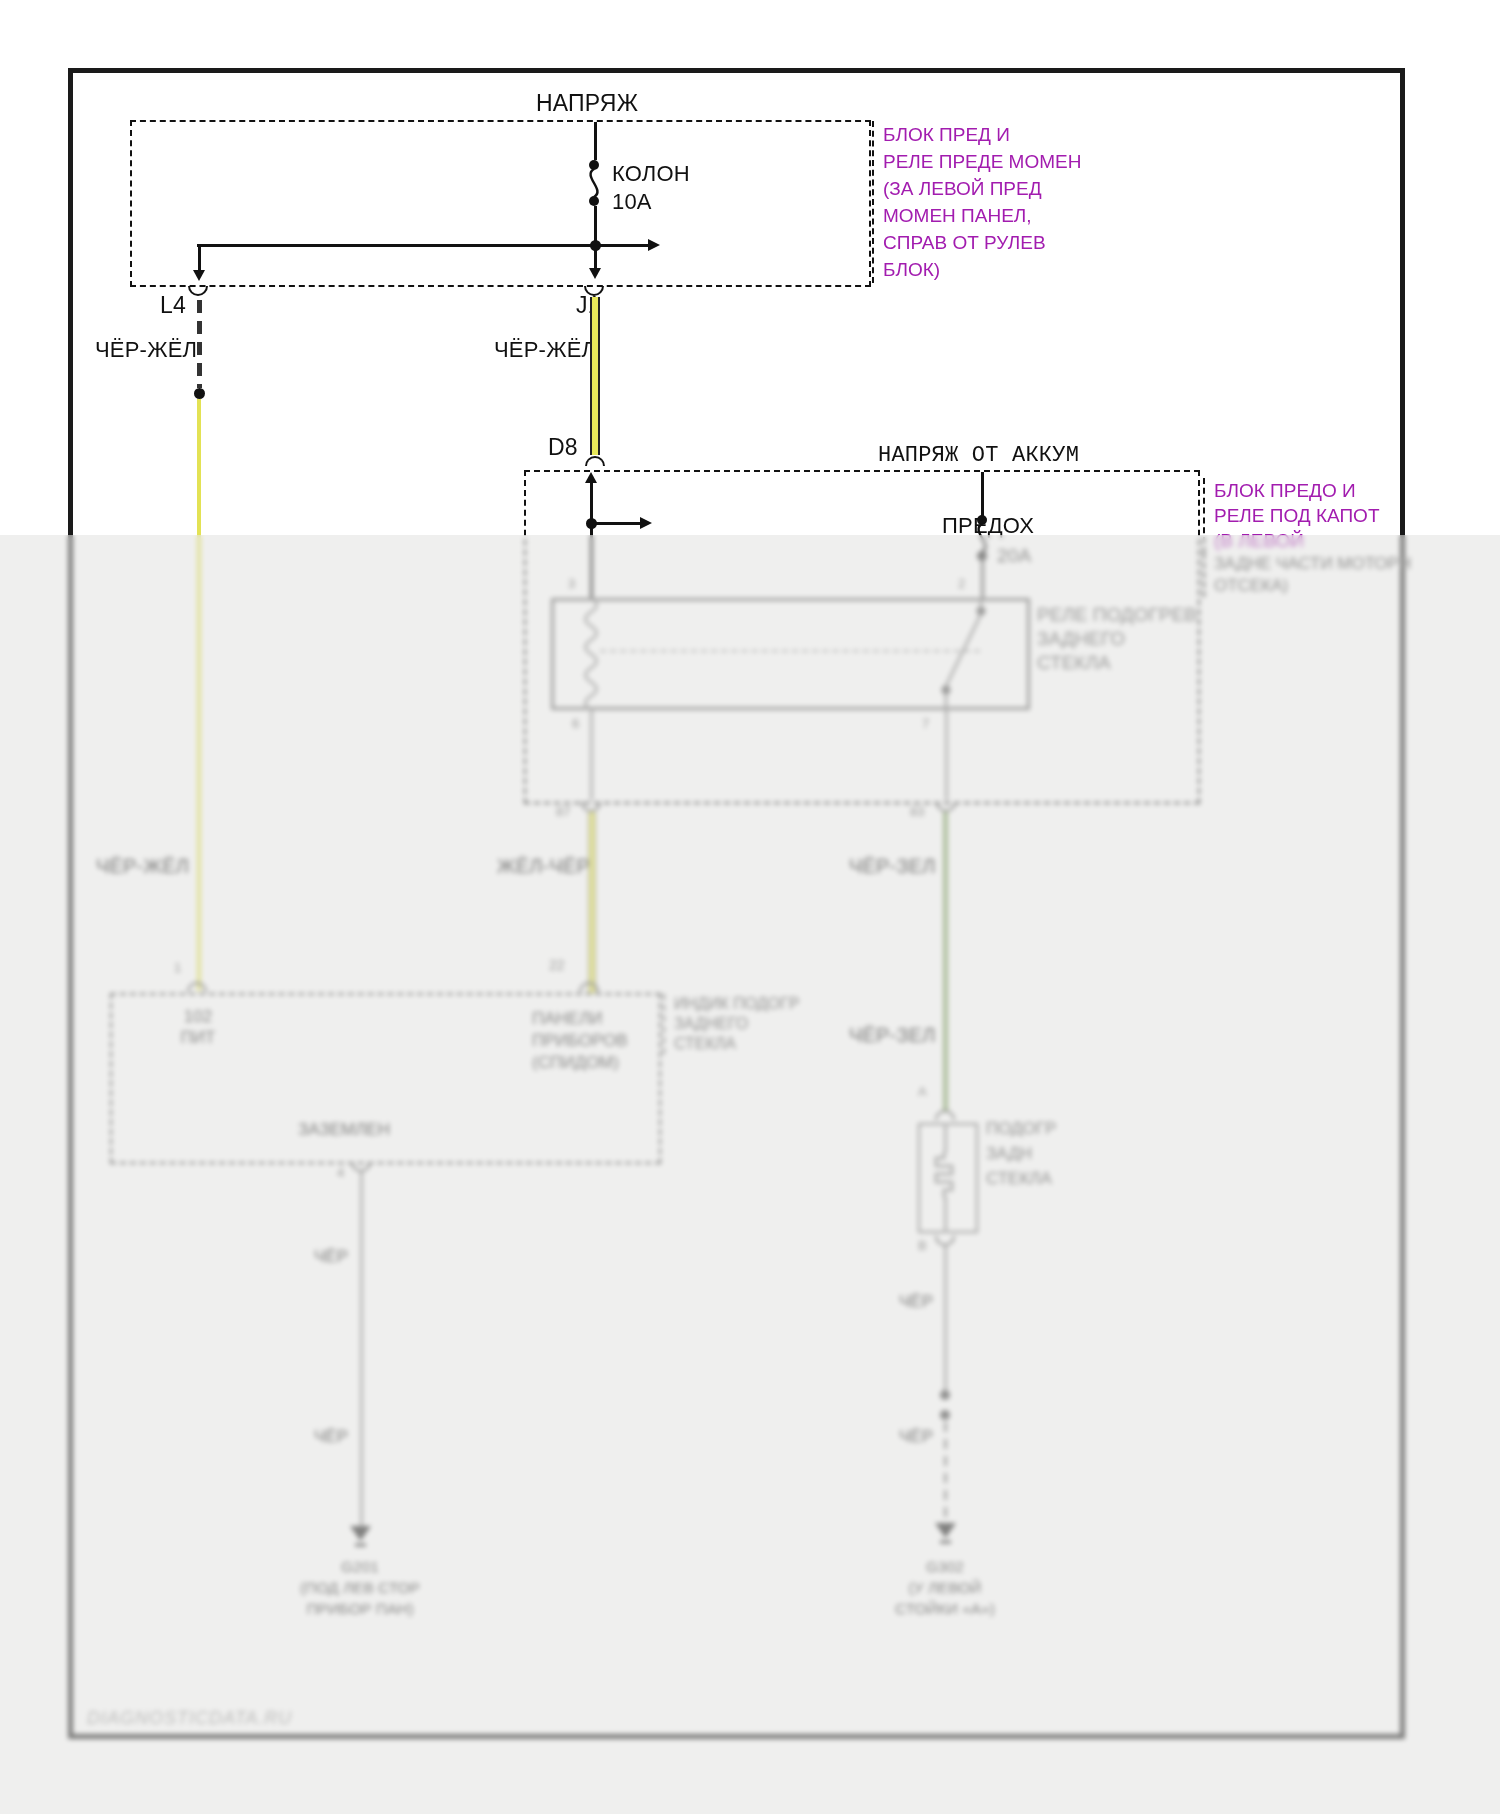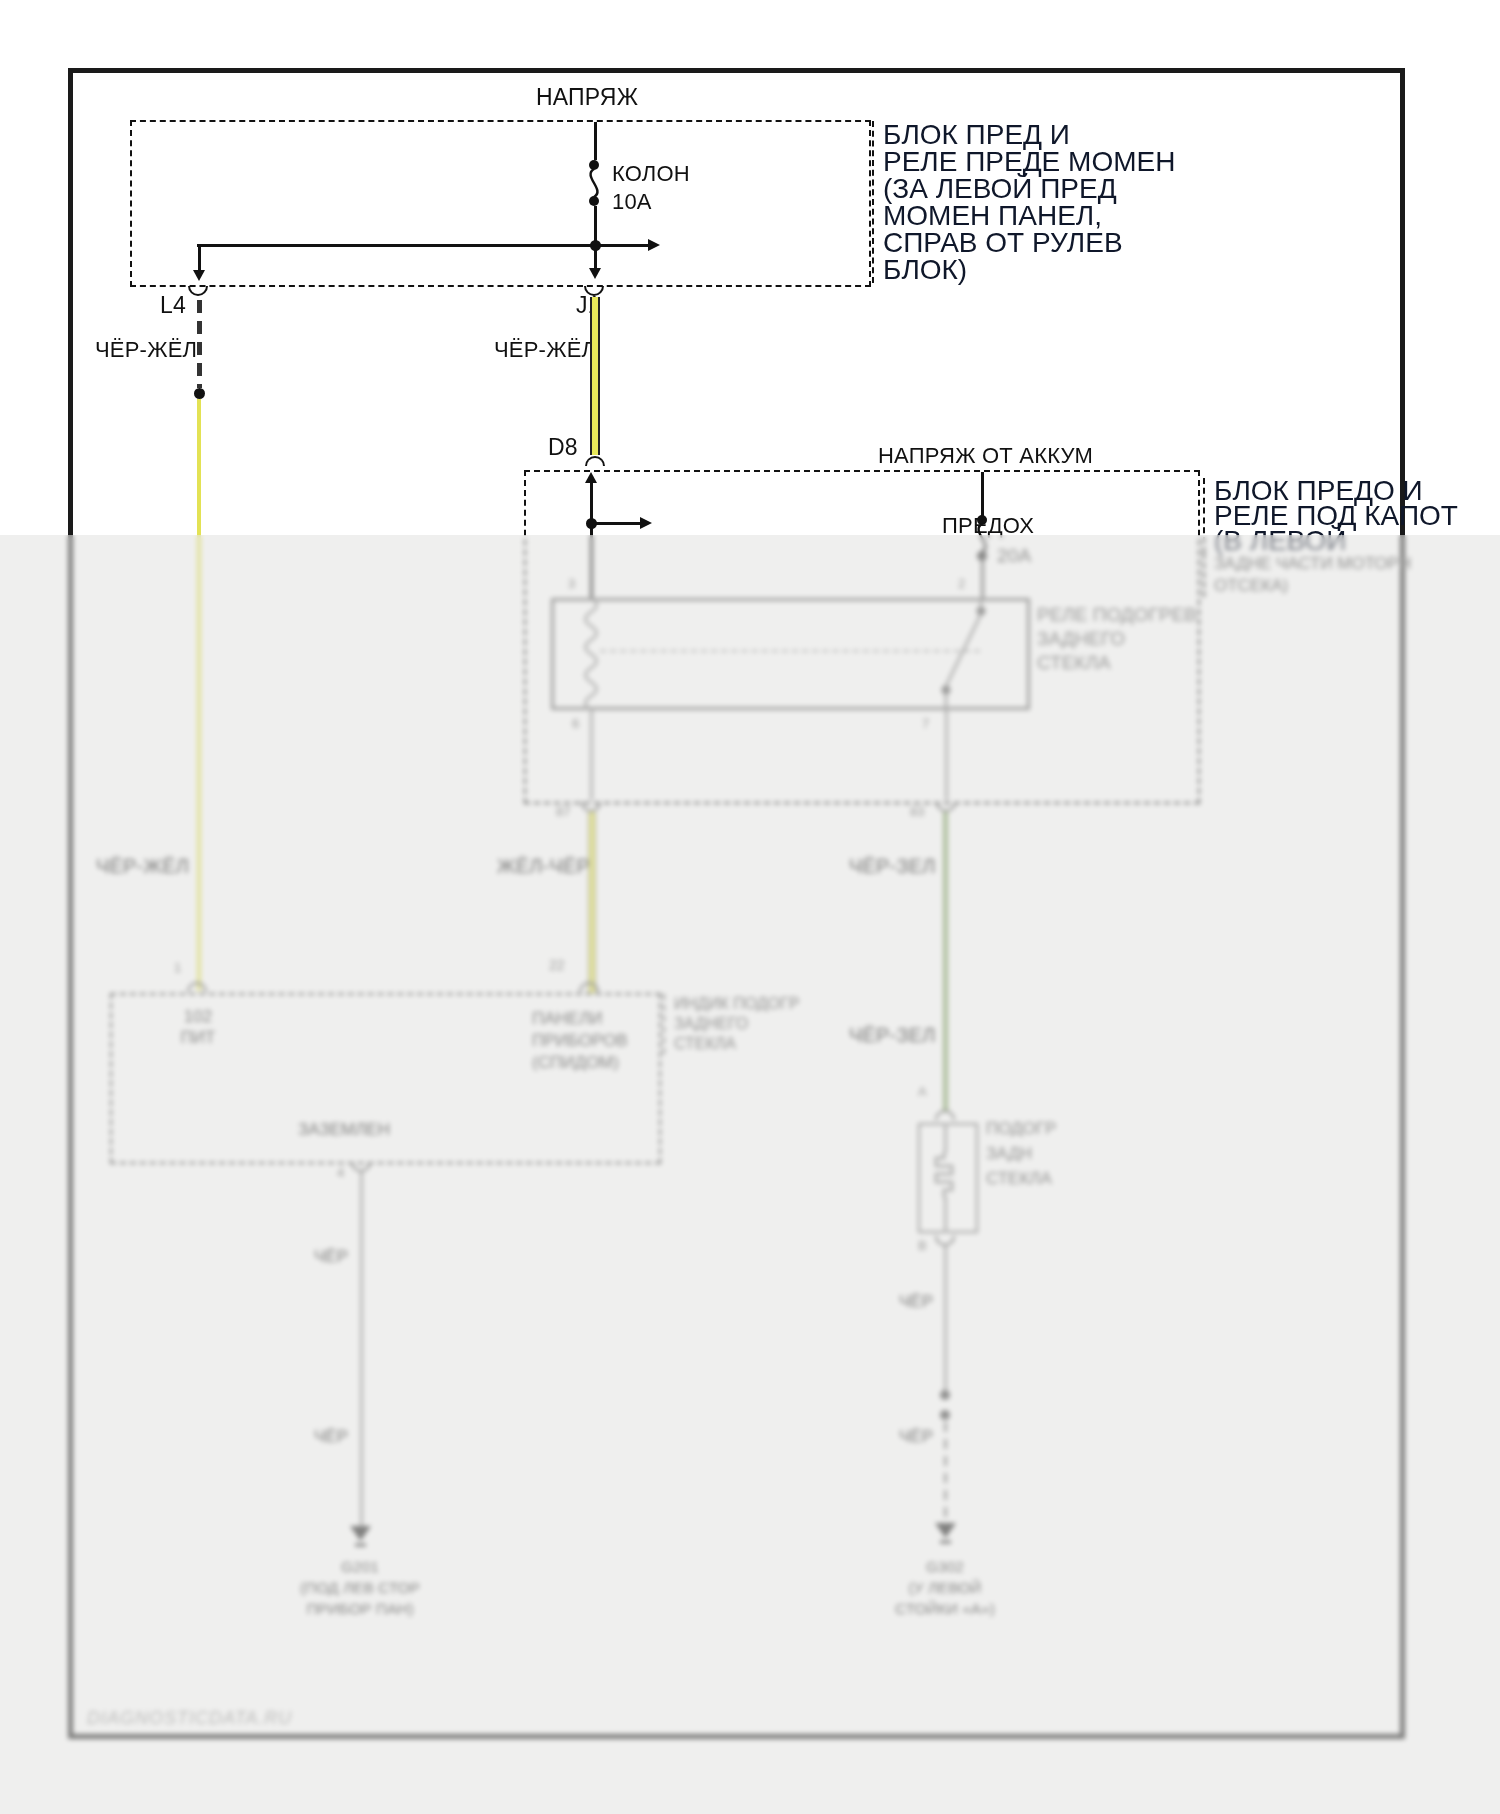--- a/index.html
+++ b/index.html
@@ -3,21 +3,21 @@
 <meta charset="utf-8">
 <style>
   html,body{margin:0;padding:0;background:#fff;}
   #page{position:relative;width:1500px;height:1814px;background:#fff;overflow:hidden;
         font-family:"Liberation Sans", sans-serif;color:#111;}
   .abs{position:absolute;}
   .txt{position:absolute;white-space:nowrap;font-size:22px;letter-spacing:.2px;color:#111;}
   .txt-sm{position:absolute;white-space:nowrap;font-size:17px;color:#222;}
   .pin{position:absolute;white-space:nowrap;font-size:13px;color:#555;}
   .lines div{white-space:nowrap;}
-  .note{position:absolute;font-size:28px;line-height:27px;color:#0f172a;
+  .note{position:absolute;font-size:19px;line-height:27px;color:#a21caf;
         border-left:2px dashed #111;padding-left:9px;}
   .dashedbox{position:absolute;border:2.5px dashed #111;}
   .hline{position:absolute;height:3px;background:#111;}
   .vline{position:absolute;width:3px;background:#111;}
   .gwire{position:absolute;width:3px;background:#8f8f8f;}
   .dot{position:absolute;width:11px;height:11px;border-radius:50%;background:#111;}
   .gdot{position:absolute;width:10px;height:10px;border-radius:50%;background:#444;}
   .arr-r{position:absolute;width:0;height:0;border-top:6px solid transparent;
          border-bottom:6px solid transparent;border-left:12px solid #111;}
   .arr-d{position:absolute;width:0;height:0;border-left:6px solid transparent;
@@ -43,21 +43,21 @@
 </head>
 <body>
 
 <div id="page">
 
   <div class="abs" style="left:68px;top:68px;width:1337px;height:5px;background:#1a1a1a;"></div>
   <div class="abs" style="left:68px;top:68px;width:5px;height:1671px;background:#1a1a1a;"></div>
   <div class="abs" style="left:1400px;top:68px;width:5px;height:1671px;background:#1a1a1a;"></div>
   <div class="abs" style="left:68px;top:1734px;width:1337px;height:5px;background:#1a1a1a;"></div>
 
-  <div class="txt" style="left:536px;top:84px;font-size:23px;">НАПРЯЖ</div>
+  <div class="txt" style="left:536px;top:90px;font-size:23px;">НАПРЯЖ</div>
 
   <div class="dashedbox" style="left:130px;top:120px;width:737px;height:163px;"></div>
 
   <div class="note lines" style="left:872px;top:121px;">
     <div>БЛОК ПРЕД И</div>
     <div>РЕЛЕ ПРЕДЕ МОМЕН</div>
     <div>(ЗА ЛЕВОЙ ПРЕД</div>
     <div>МОМЕН ПАНЕЛ,</div>
     <div>СПРАВ ОТ РУЛЕВ</div>
     <div>БЛОК)</div>
@@ -92,21 +92,21 @@
   <div class="txt" style="left:494px;top:337px;">ЧЁР-ЖЁЛ</div>
 
   <div class="dashwire" style="left:197px;top:300px;height:88px;"></div>
   <div class="dot" style="left:193.5px;top:388px;"></div>
   <div class="ywire" style="left: 196.5px; top: 399px; width: 4px; height: 592px; background-color: rgb(227, 226, 84);"></div>
 
   <div class="ywire-edged" style="left:590px;top:297px;width:10px;height:158px;box-sizing:border-box;"></div>
   <div class="txt" style="left:548px;top:434px;font-size:23px;">D8</div>
   <div class="cap" style="left:585px;top:456px;"></div>
 
-  <div class="txt" style="left:878px;top:443px;">НАПРЯЖ ОТ АККУМ</div>
+  <div class="txt" style="left:878px;top:443px;font-family:Liberation Mono, monospace;">НАПРЯЖ ОТ АККУМ</div>
   <div class="dashedbox" style="left:524px;top:470px;width:672px;height:330px;"></div>
 
   <div class="note lines" style="left:1203px;top:478px;line-height:25px;">
     <div>БЛОК ПРЕДО И</div>
     <div>РЕЛЕ ПОД КАПОТ</div>
     <div>(В ЛЕВОЙ</div>
   </div>
   <div class="note lines" style="left:1203px;top:553px;line-height:22px;font-size:17px;color:#444;">
     <div>ЗАДНЕ ЧАСТИ МОТОРН</div>
     <div>ОТСЕКА)</div>

